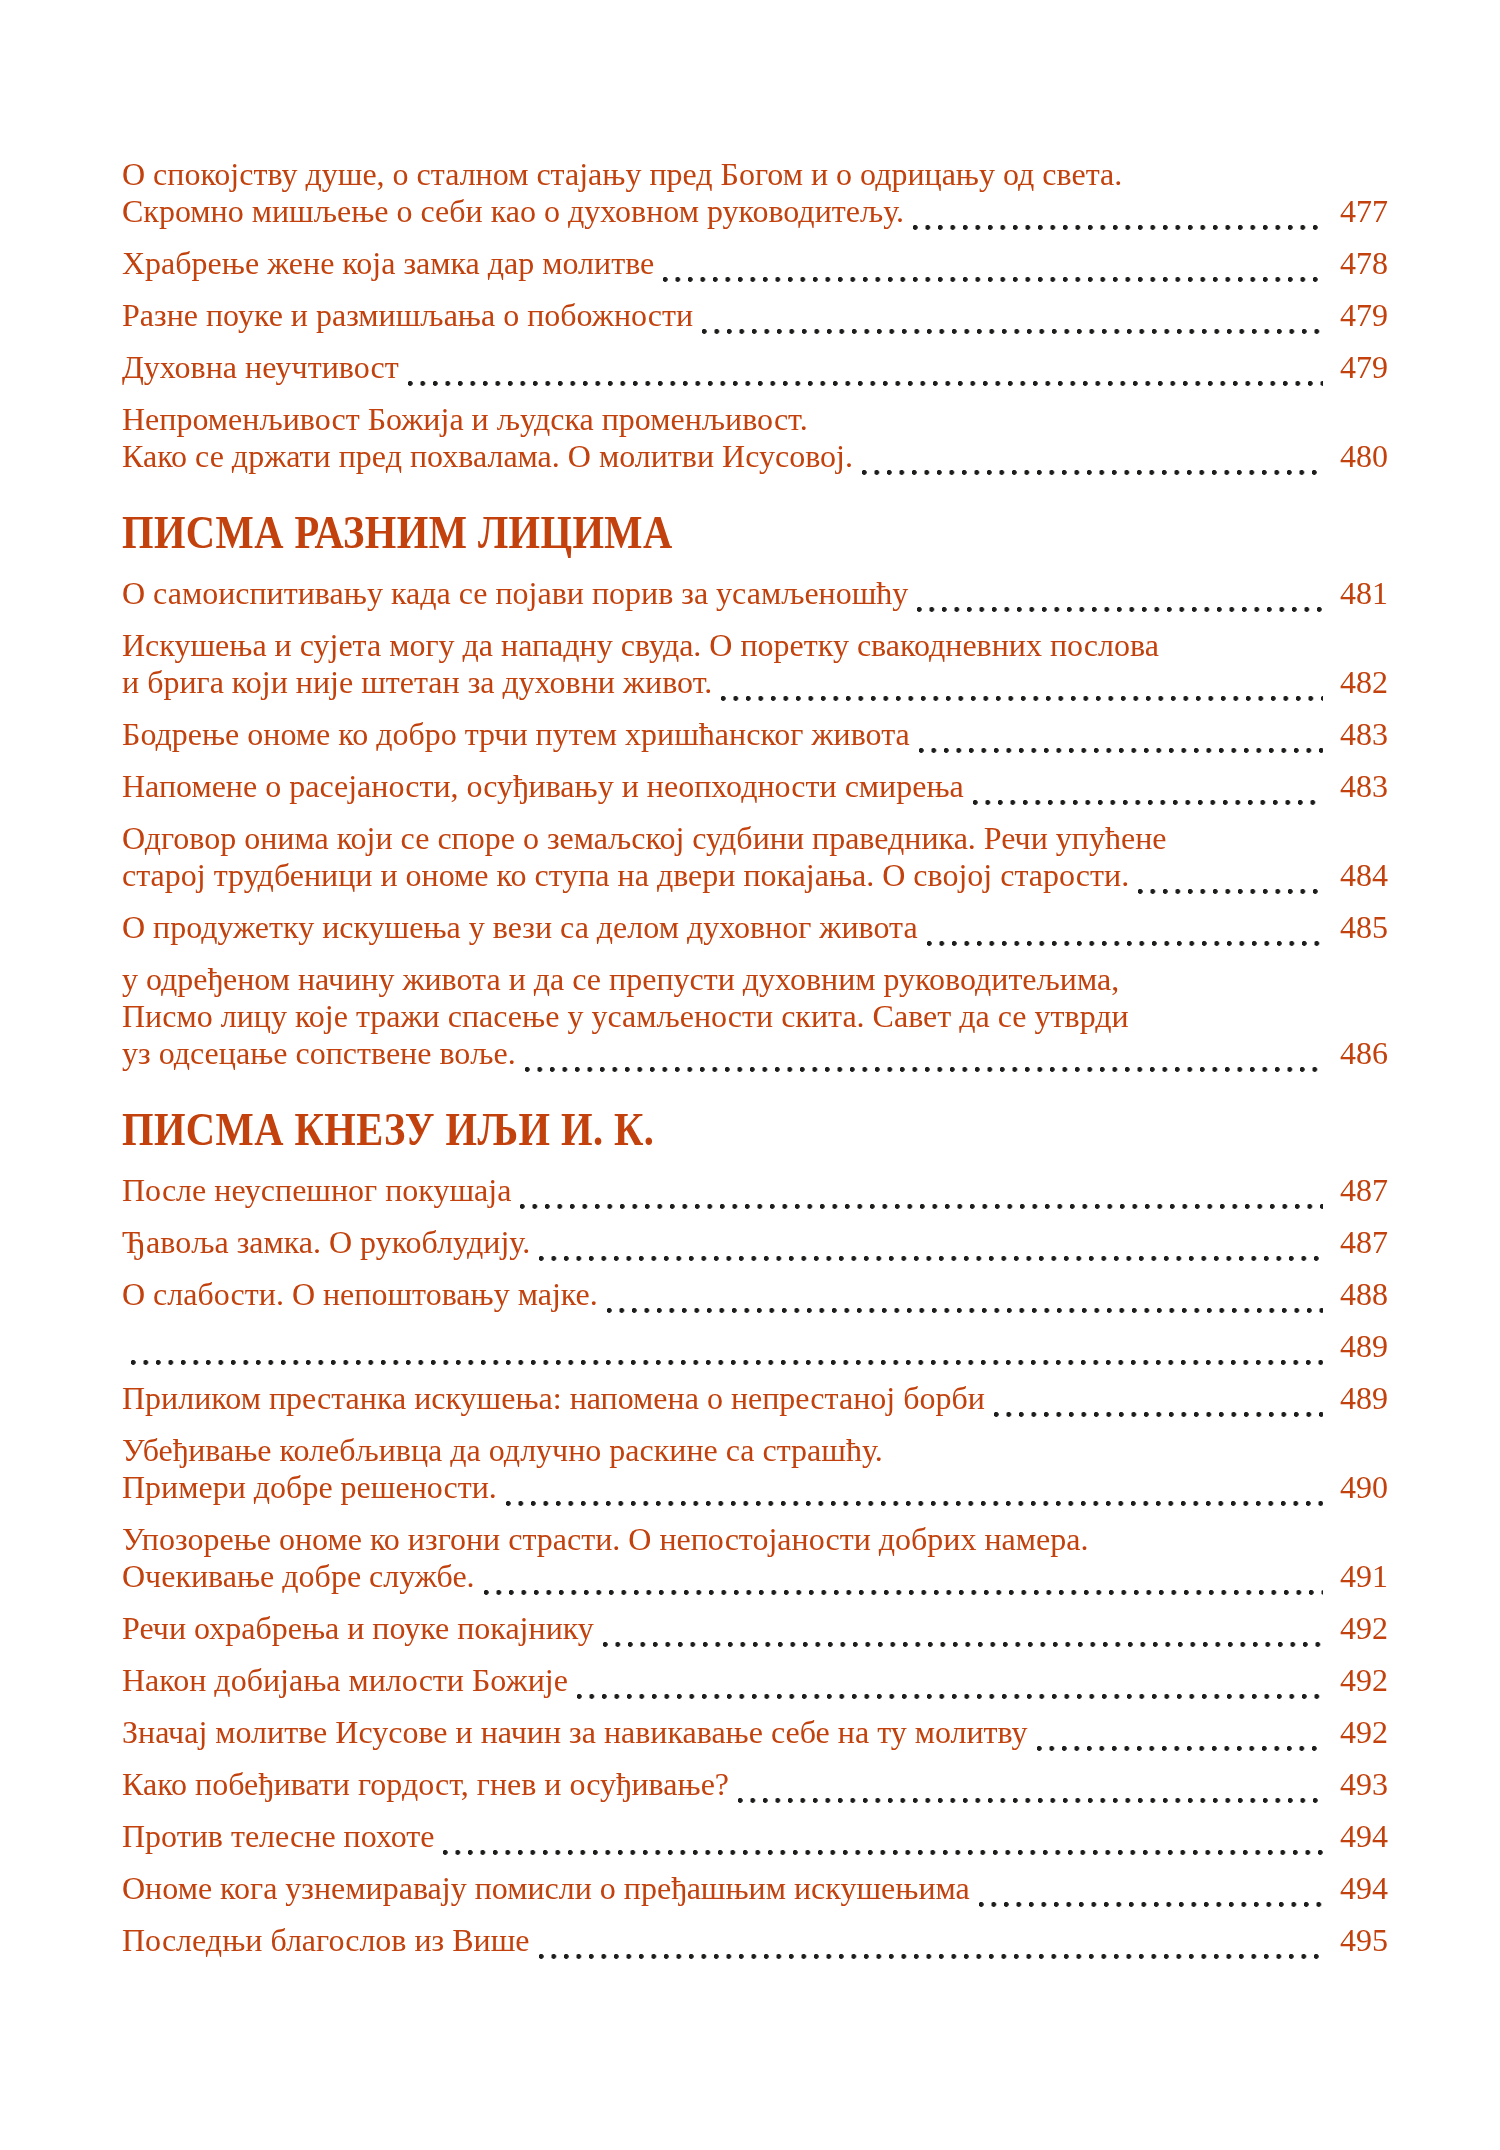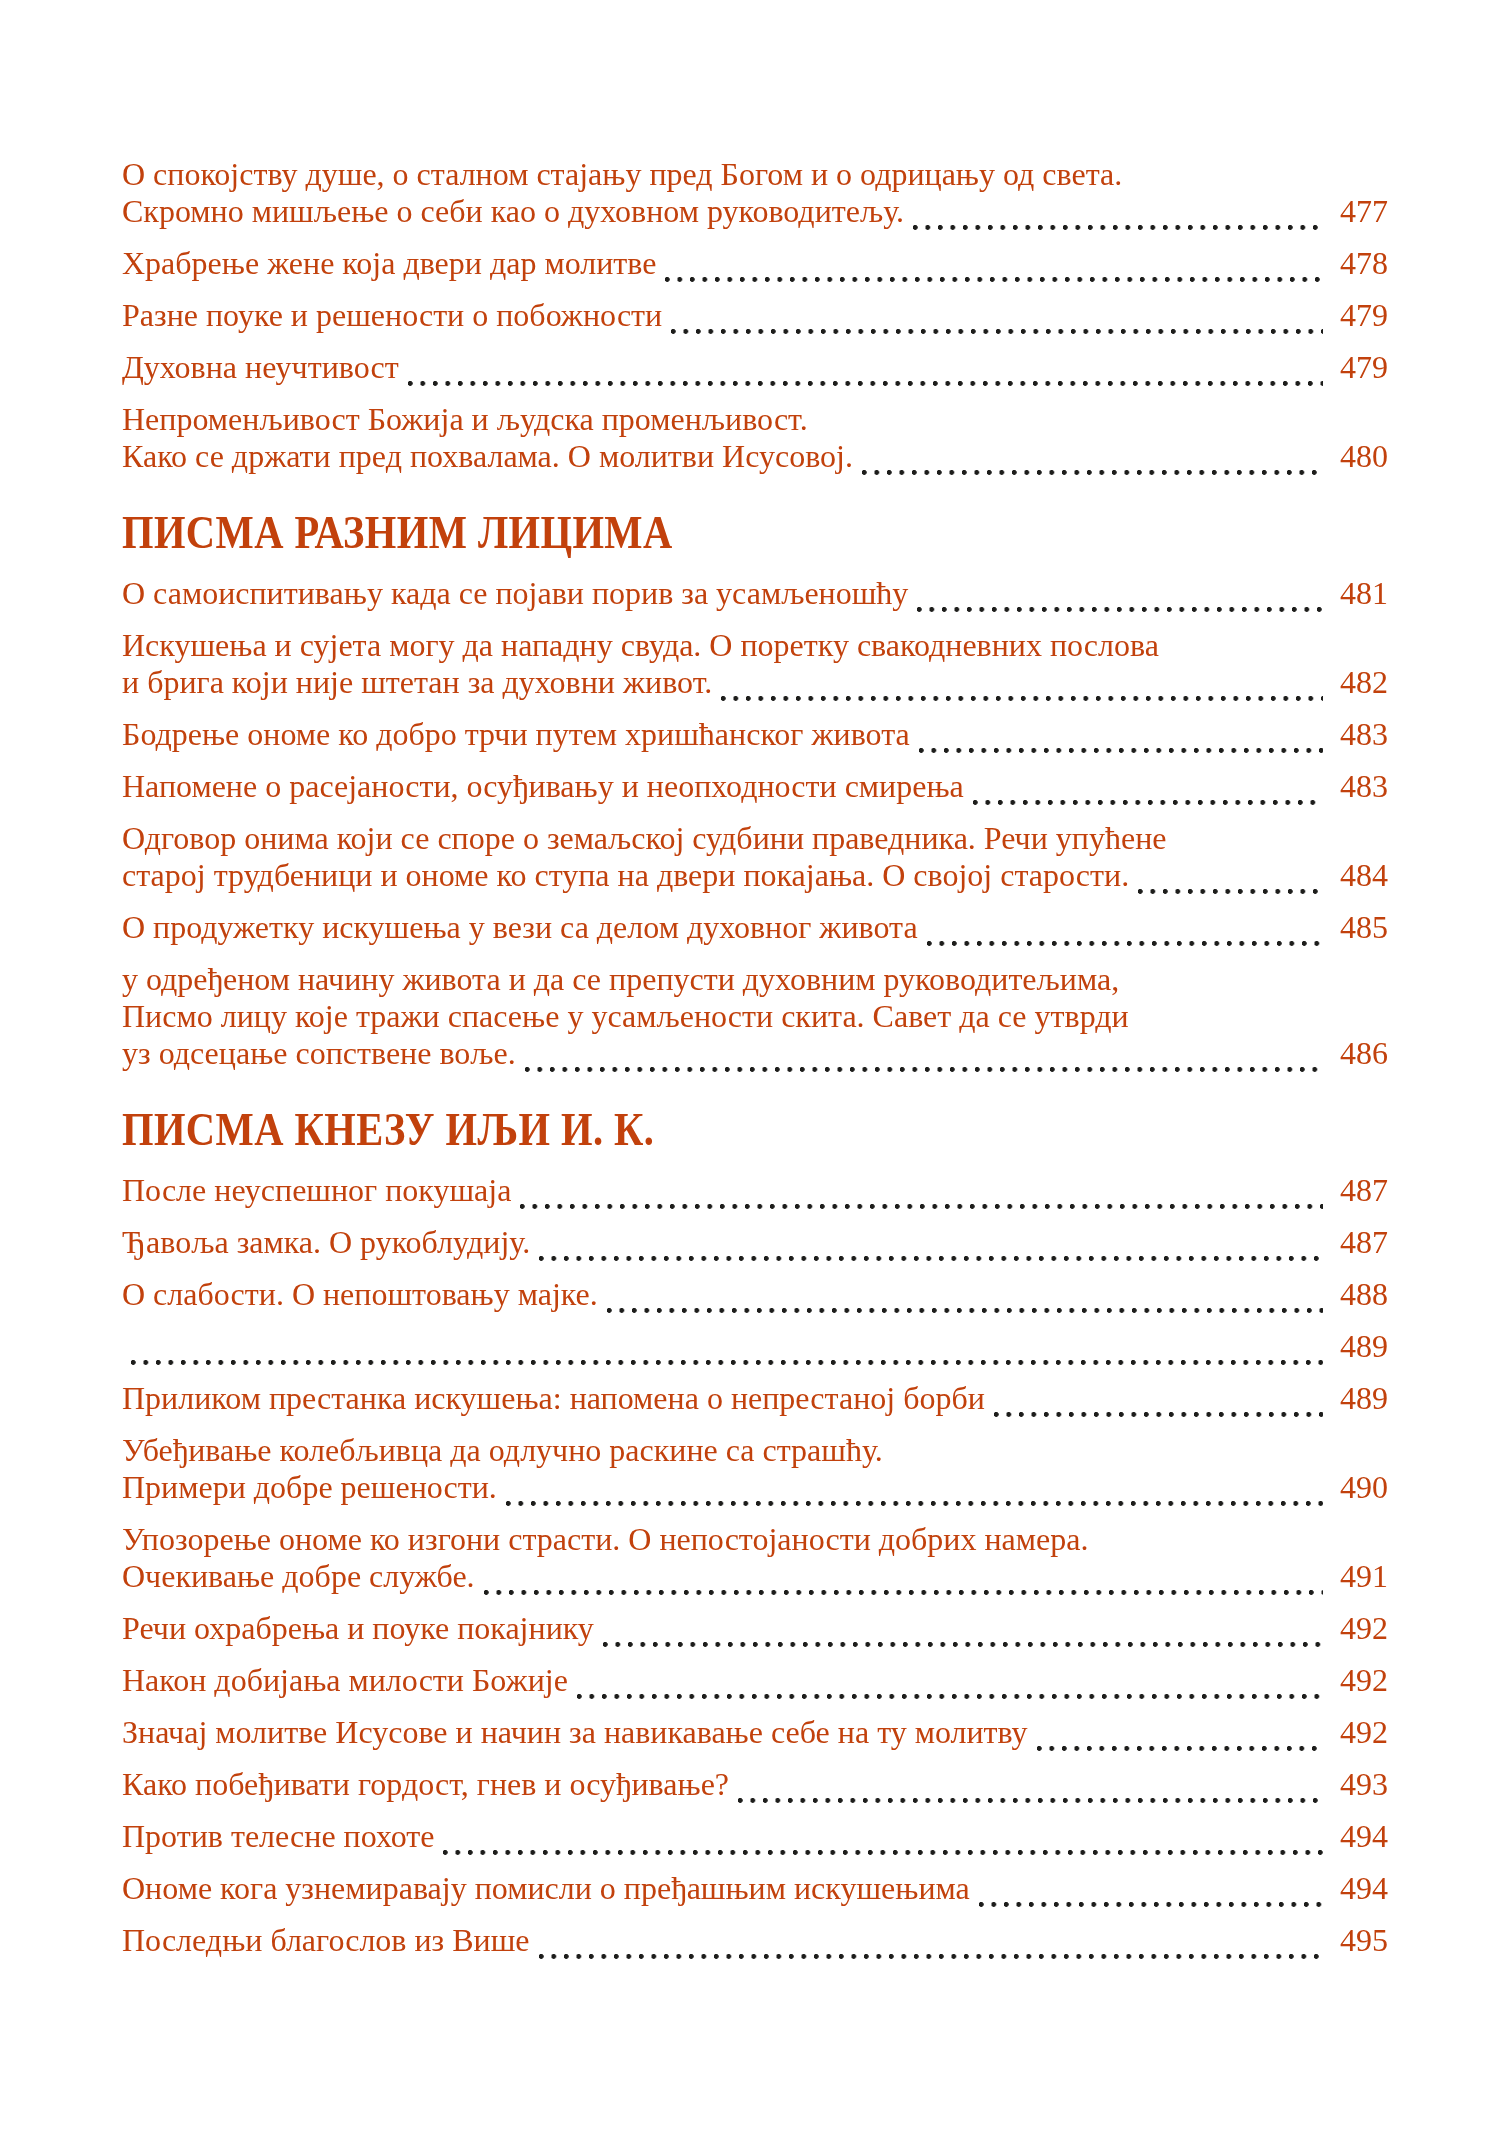--- a/index.html
+++ b/index.html
@@ -56,28 +56,28 @@
       <div class="entry">
         <div class="line">О спокојству душе, о сталном стајању пред Богом и о одрицању од света.</div>
         <div class="line last">
           <span class="txt">Скромно мишљење о себи као о духовном руководитељу.</span>
           <span class="dots"></span>
           <span class="pg">477</span>
         </div>
       </div>
       <div class="entry">
         <div class="line last">
-          <span class="txt">Храбрење жене која двери дар молитве</span>
+          <span class="txt">Храбрење жене која замка дар молитве</span>
           <span class="dots"></span>
           <span class="pg">478</span>
         </div>
       </div>
       <div class="entry">
         <div class="line last">
-          <span class="txt">Разне поуке и решености о побожности</span>
+          <span class="txt">Разне поуке и размишљања о побожности</span>
           <span class="dots"></span>
           <span class="pg">479</span>
         </div>
       </div>
       <div class="entry">
         <div class="line last">
           <span class="txt">Духовна неучтивост</span>
           <span class="dots"></span>
           <span class="pg">479</span>
         </div>

